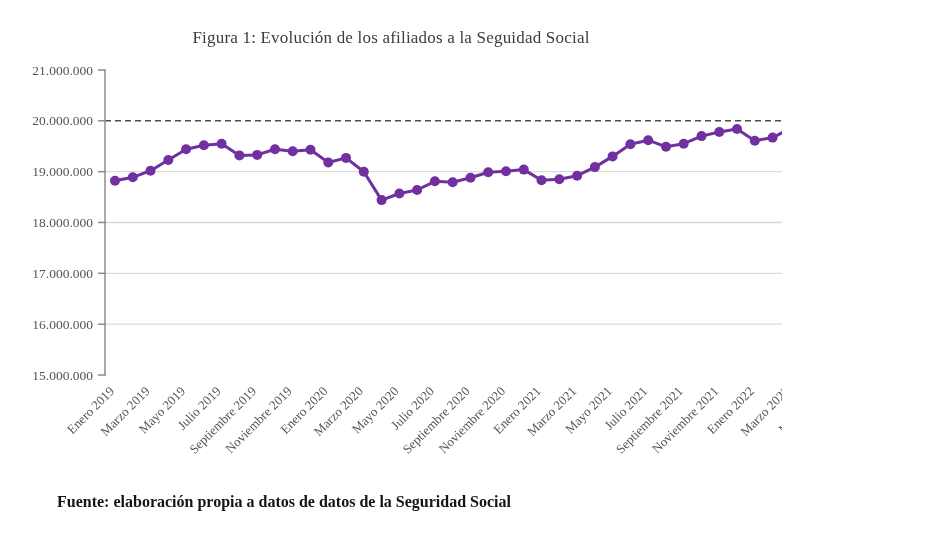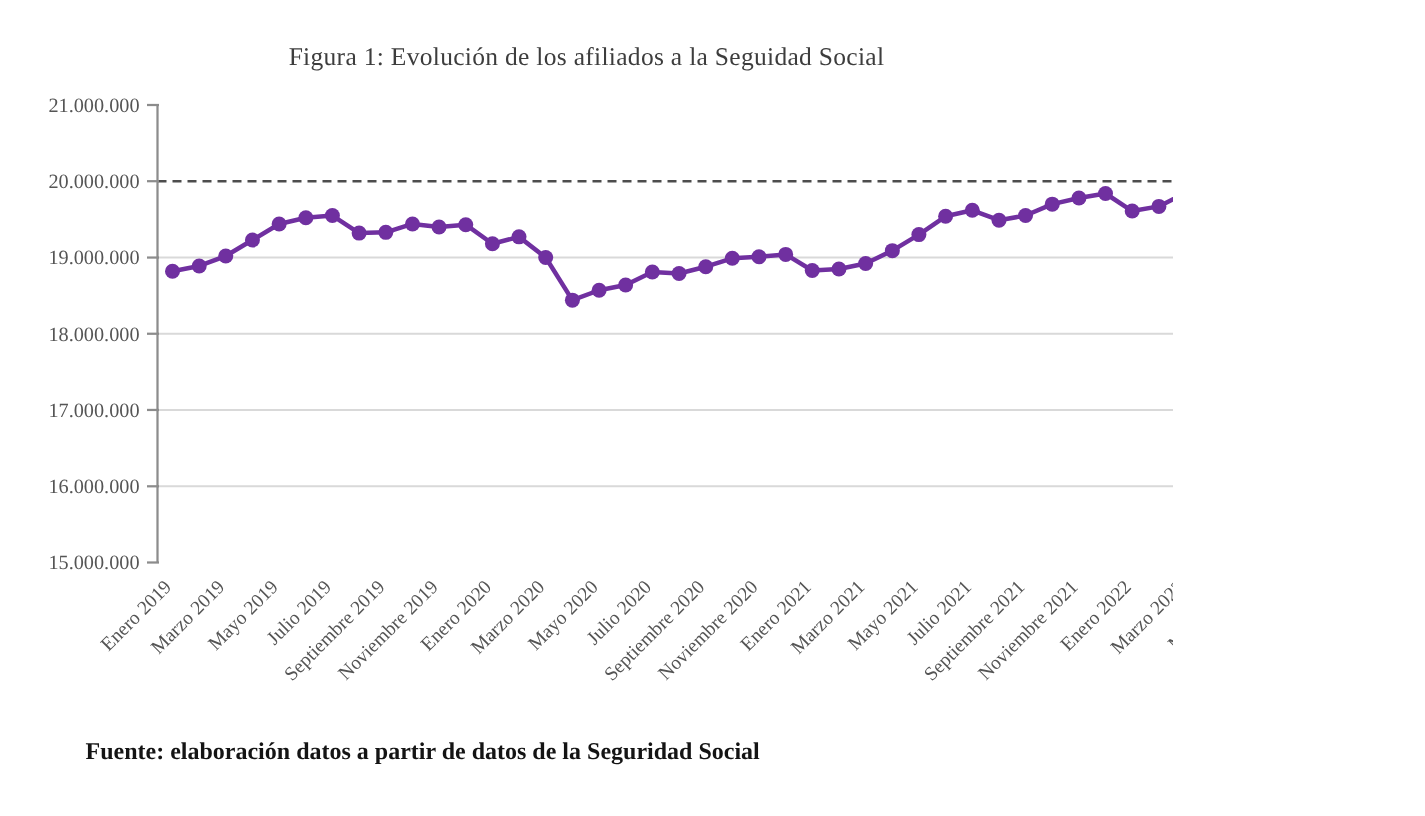--- a/index.html
+++ b/index.html
@@ -107,14 +107,14 @@
       <text transform="translate(612.6 392) rotate(-45)" text-anchor="end" font-size="13" fill="#555555">Mayo 2021</text>
       <text transform="translate(648.2 392) rotate(-45)" text-anchor="end" font-size="13" fill="#555555">Julio 2021</text>
       <text transform="translate(683.7 392) rotate(-45)" text-anchor="end" font-size="13" fill="#555555">Septiembre 2021</text>
       <text transform="translate(719.3 392) rotate(-45)" text-anchor="end" font-size="13" fill="#555555">Noviembre 2021</text>
       <text transform="translate(754.8 392) rotate(-45)" text-anchor="end" font-size="13" fill="#555555">Enero 2022</text>
       <text transform="translate(790.4 392) rotate(-45)" text-anchor="end" font-size="13" fill="#555555">Marzo 2022</text>
       <text transform="translate(825.9 392) rotate(-45)" text-anchor="end" font-size="13" fill="#555555">Mayo 2022</text>
       <text transform="translate(861.5 392) rotate(-45)" text-anchor="end" font-size="13" fill="#555555">Julio 2022</text>
       <text transform="translate(897.0 392) rotate(-45)" text-anchor="end" font-size="13" fill="#555555">Septiembre 2022</text>
     </svg>
-  <div class="source">Fuente: elaboración datos a partir de datos de la Seguridad Social</div>
+  <div class="source">Fuente: elaboración propia a datos de datos de la Seguridad Social</div>
 </div>
 
 </body></html>

